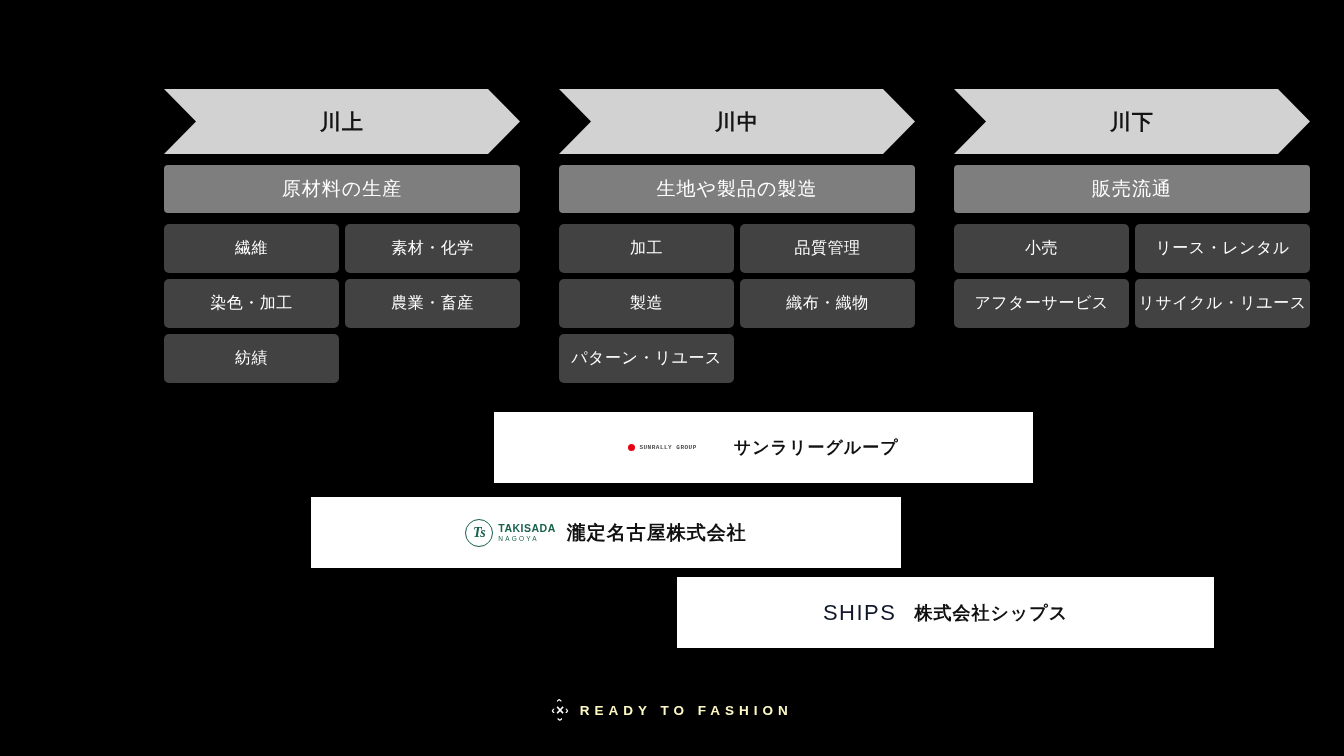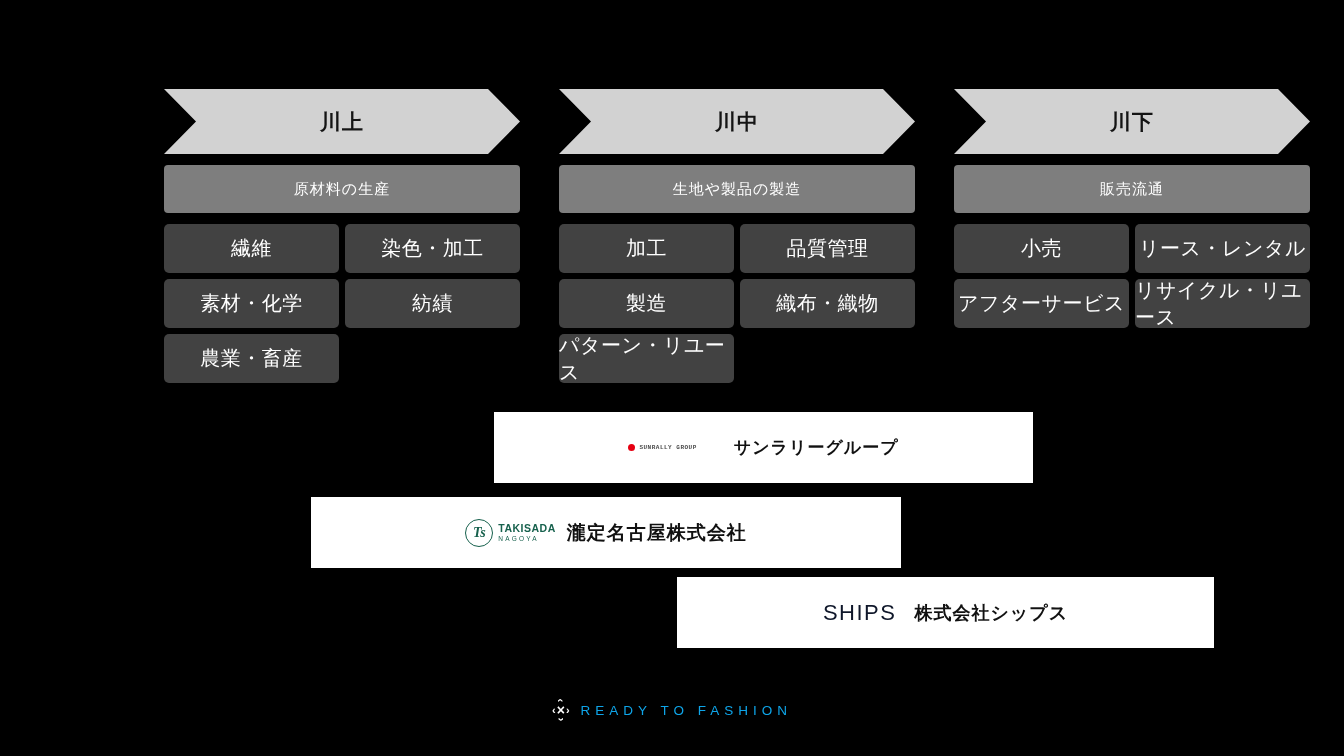--- a/index.html
+++ b/index.html
@@ -20,30 +20,30 @@
     height:65px;
     background:#d2d2d2;
     clip-path:polygon(0 0,calc(100% - 32px) 0,100% 50%,calc(100% - 32px) 100%,0 100%,32px 50%);
     display:flex;align-items:center;justify-content:center;
     color:#141414;font-size:21px;font-weight:600;letter-spacing:1px;
   }
   .col-header{
     margin-top:11px;height:48px;
     background:#7e7e7e;border-radius:4px;
     display:flex;align-items:center;justify-content:center;
-    color:#fff;font-size:15px;letter-spacing:1px;
+    color:#fff;font-size:19px;letter-spacing:1px;
   }
   .boxes{
     margin-top:11px;
     display:grid;grid-template-columns:1fr 1fr;gap:6px;
   }
   .box{
     height:49px;background:#424242;border-radius:5px;
     display:flex;align-items:center;justify-content:center;
-    color:#fff;font-size:20px;letter-spacing:0.5px;
+    color:#fff;font-size:16px;letter-spacing:0.5px;
   }
   
   .banner{
     position:absolute;height:71px;background:#fff;
     display:flex;align-items:center;justify-content:center;
   }
   .banner-1{left:494px;top:412px;width:539px;font-family:Liberation Mono, monospace;}
   .banner-2{left:311px;top:497px;width:590px;}
   .banner-3{left:677px;top:577px;width:537px;}
   .logo-sunrally{display:flex;align-items:center;gap:4px;margin-right:37px;}
@@ -70,42 +70,42 @@
   .footer{
     position:absolute;left:0;right:0;top:697px;
     display:flex;align-items:center;justify-content:center;gap:11px;
   }
   .rtf-mark{display:flex;align-items:center;gap:1px;color:#fff;}
   .rtf-mid{display:flex;flex-direction:column;align-items:center;line-height:0.62;}
   .chev{font-size:11px;font-weight:700;display:inline-block;}
   .chev-up{transform:rotate(90deg);}
   .chev-down{transform:rotate(-90deg);}
   .rtf-x{font-size:14px;font-weight:700;line-height:0.9;}
-  .rtf-word{color:#0ea5e9;font-size:13.5px;font-weight:400;letter-spacing:5px;}
+  .rtf-word{color:#fef9c3;font-size:13.5px;font-weight:700;letter-spacing:5px;}
 </style>
 </head>
 <body>
 
 <div class="stage">
 
   <div class="chain">
 
     <div class="col">
       <div class="arrow">
         <span>川上</span>
       </div>
       <div class="col-header">
         <span>原材料の生産</span>
       </div>
       <div class="boxes">
         <div class="box">繊維</div>
+        <div class="box">素材・化学</div>
         <div class="box">染色・加工</div>
-        <div class="box">素材・化学</div>
+        <div class="box">農業・畜産</div>
         <div class="box">紡績</div>
-        <div class="box">農業・畜産</div>
       </div>
     </div>
 
     <div class="col">
       <div class="arrow">
         <span>川中</span>
       </div>
       <div class="col-header">
         <span>生地や製品の製造</span>
       </div>

